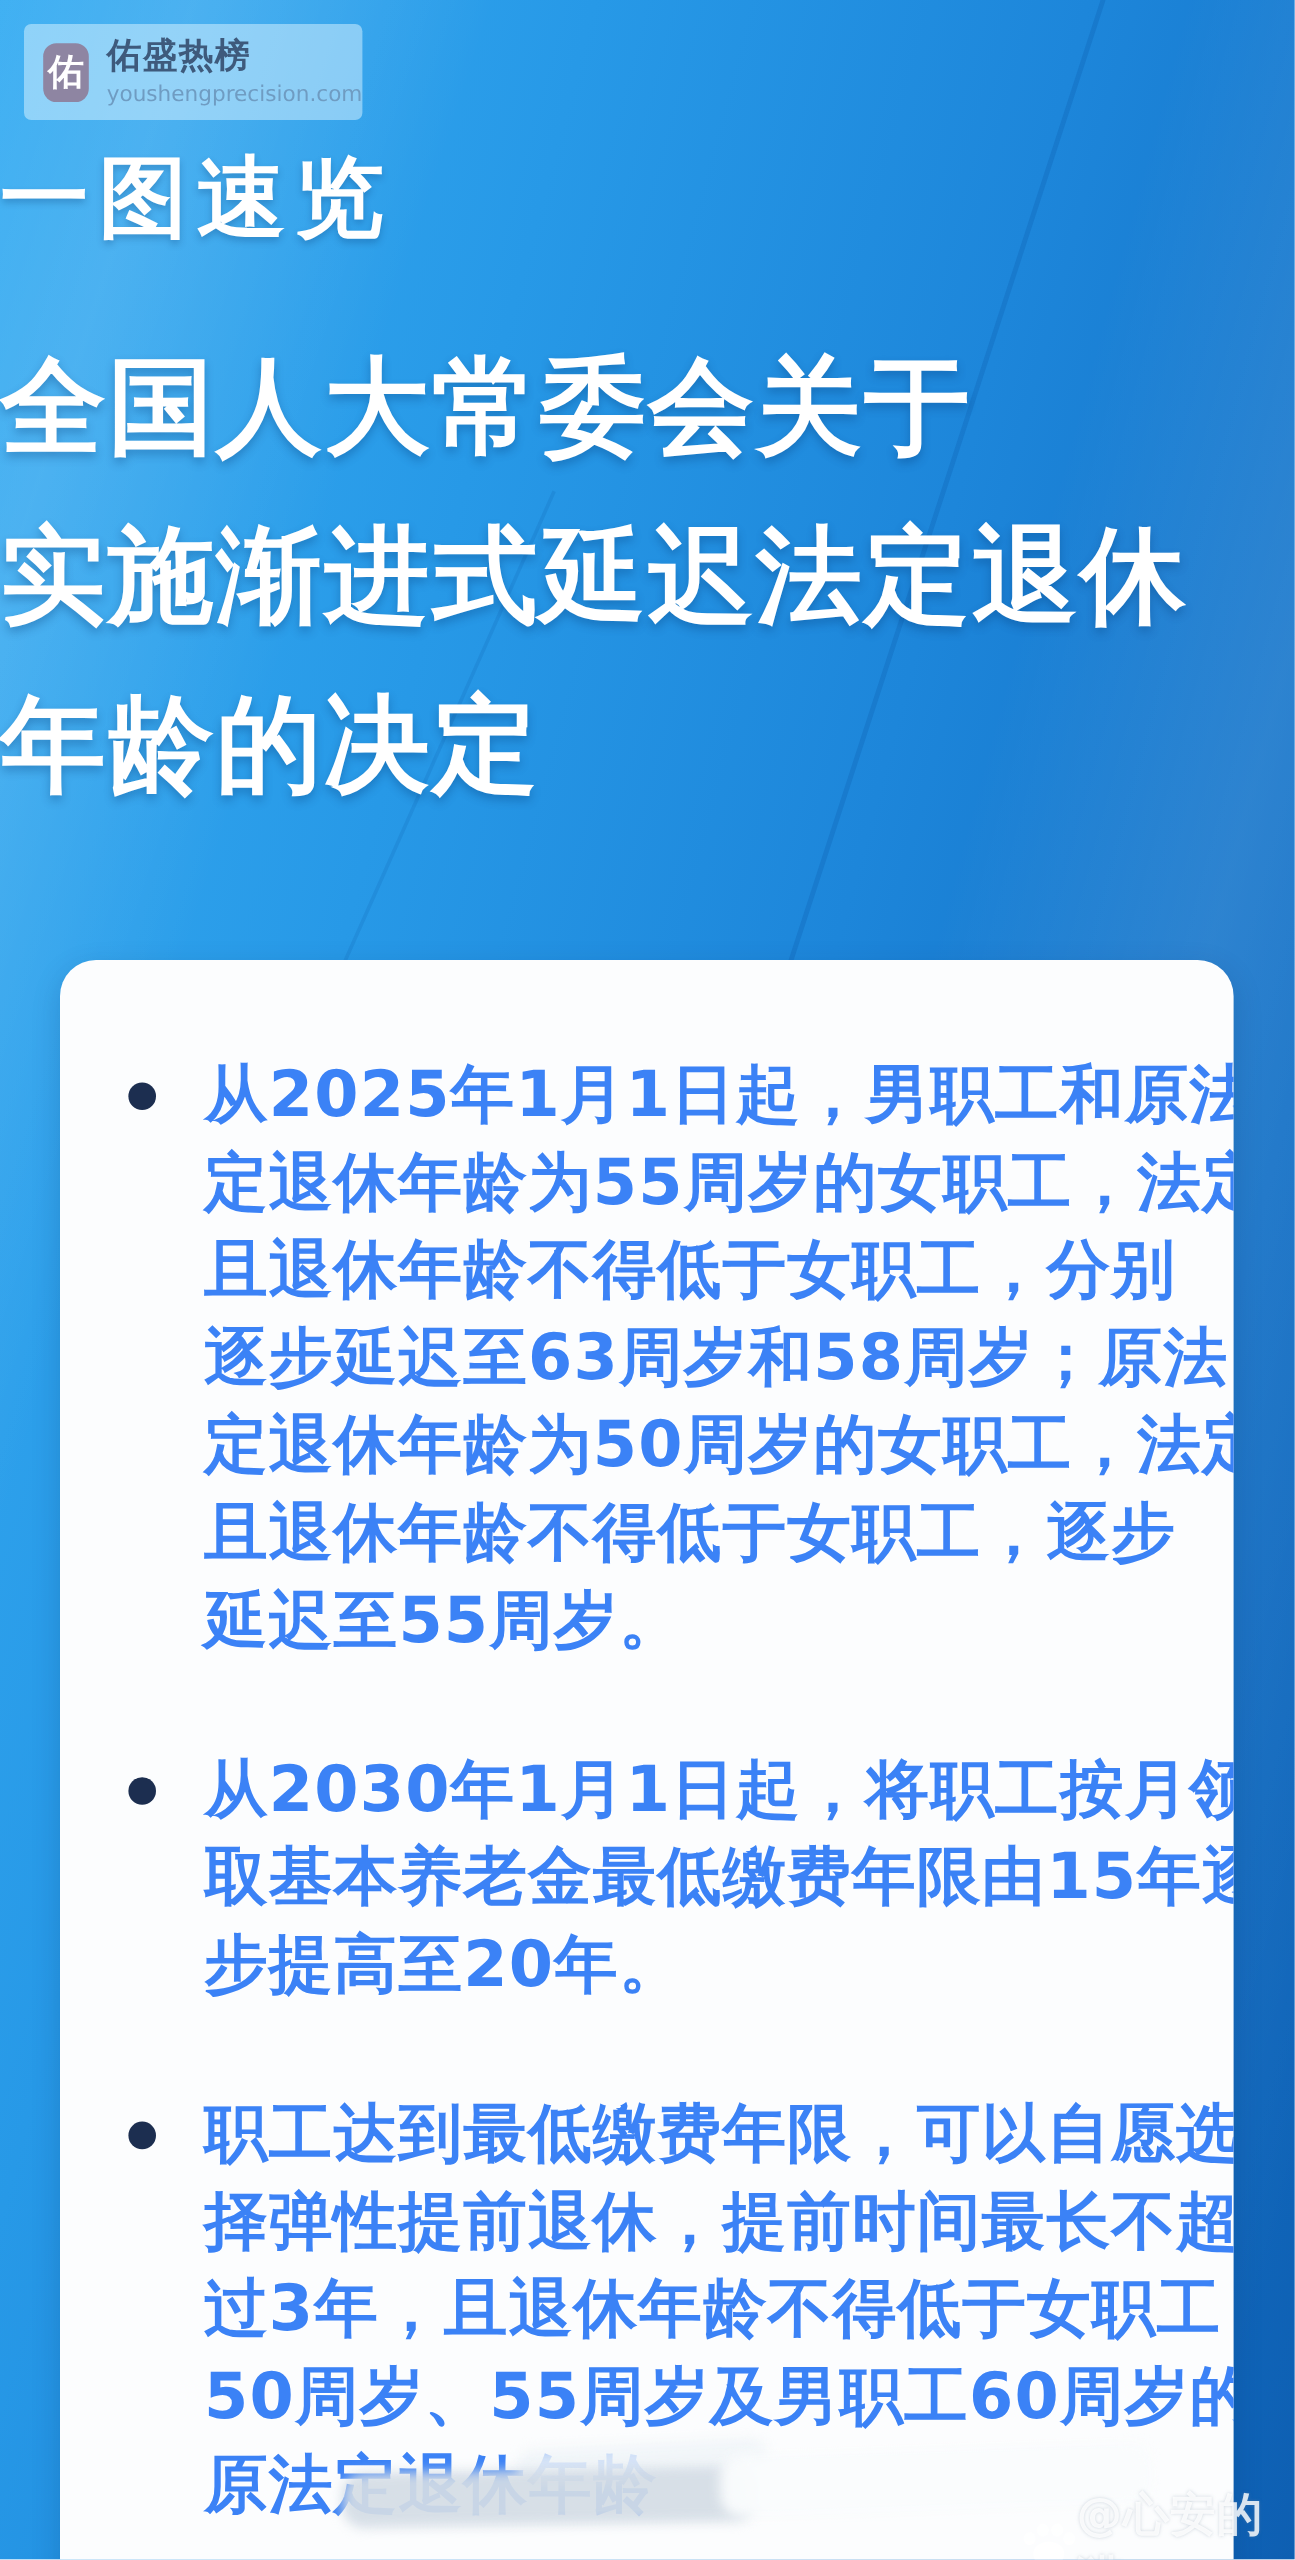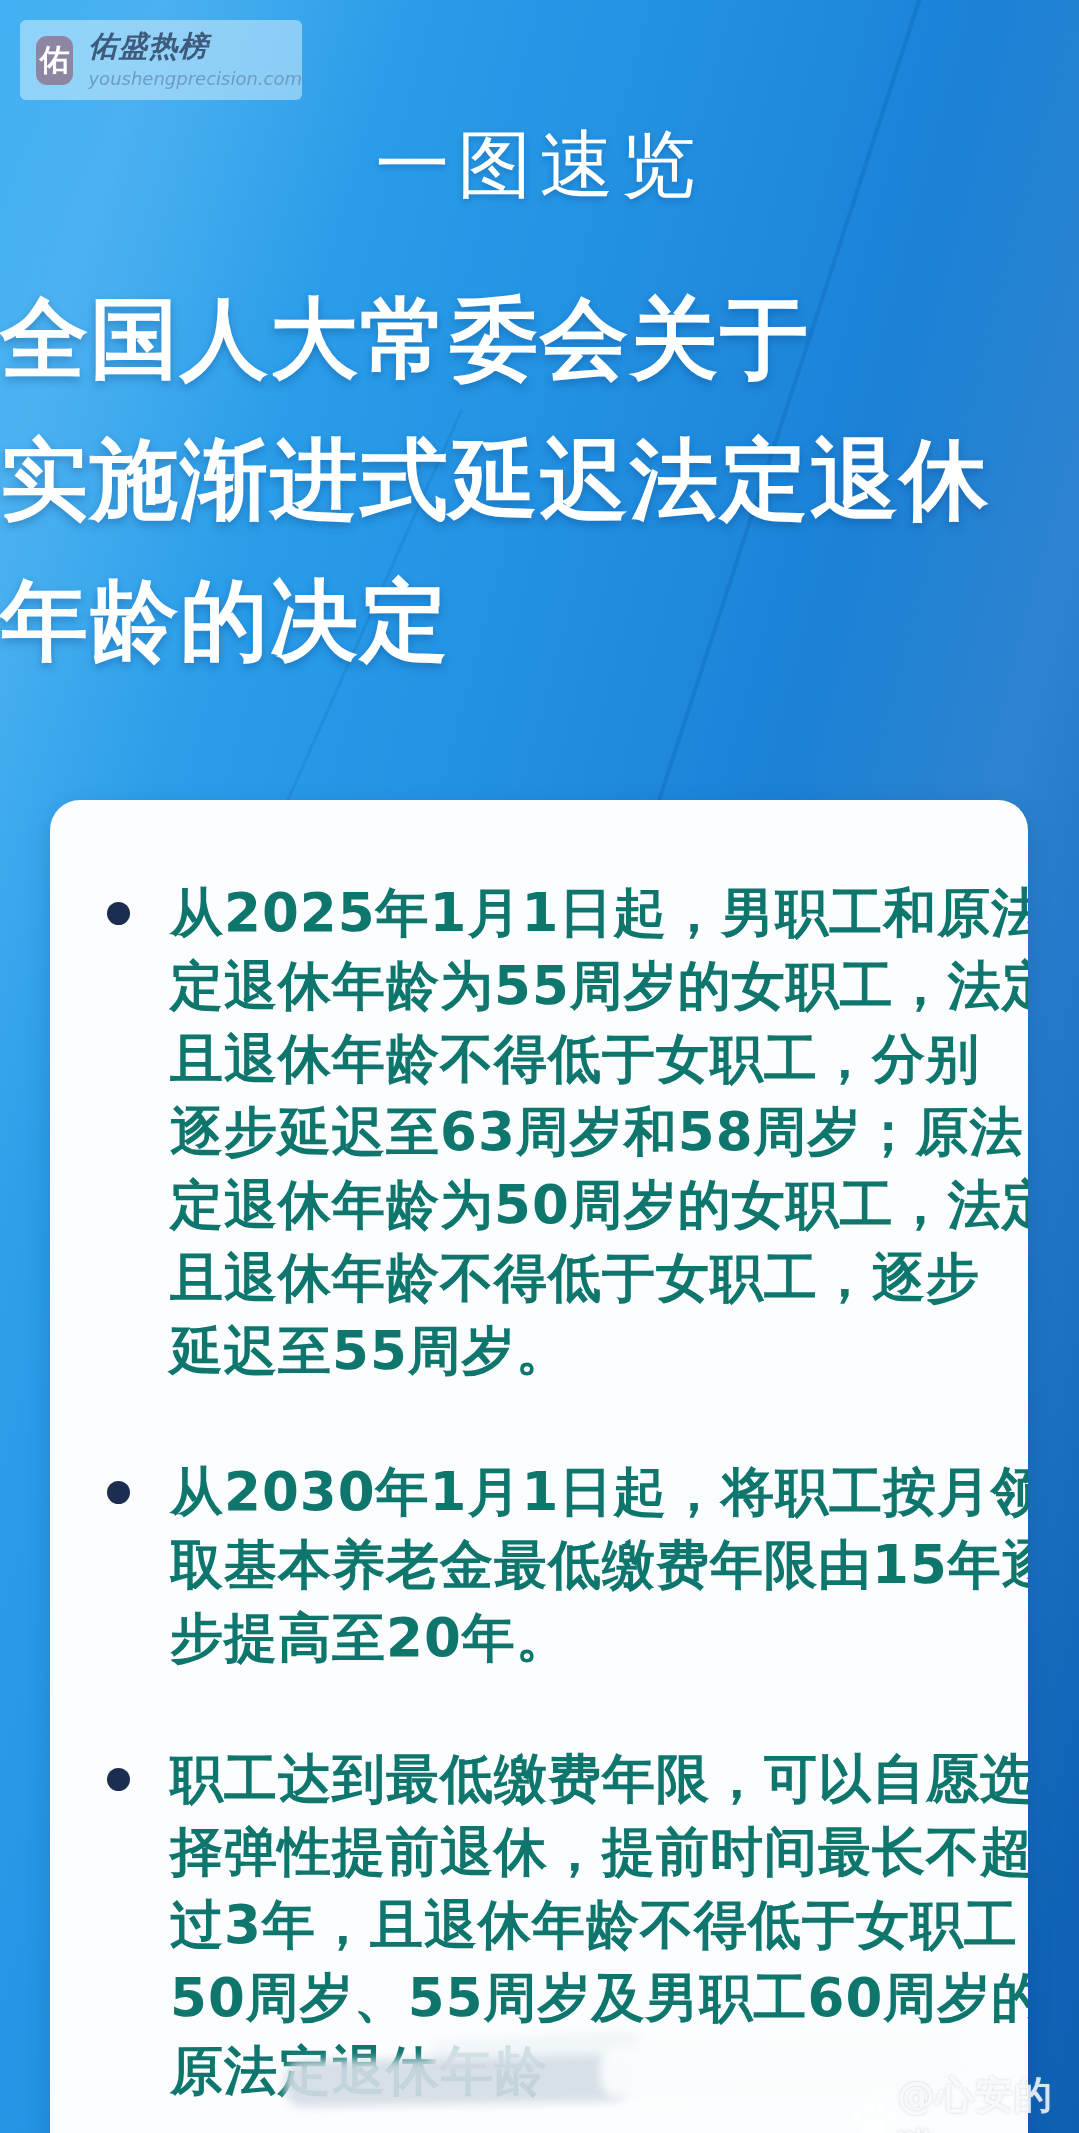--- a/index.html
+++ b/index.html
@@ -32,30 +32,30 @@
     background:rgba(214,242,255,.52);
     border-radius:6px;
     display:flex;align-items:center;
   }
   .brand-badge{
     width:47px;height:49px;margin-left:16px;
     background:#8e85a2;border-radius:11px;
     color:#ffffff;font-weight:bold;font-size:30px;
     display:flex;align-items:center;justify-content:center;
   }
-  .brand-meta{margin-left:15px;line-height:1;font-style:italic;}
+  .brand-meta{margin-left:15px;line-height:1;}
   .brand-name{font-size:29px;font-weight:bold;color:#3e5a7c;letter-spacing:1px;}
   .brand-url{font-size:18px;color:#6f9cc2;margin-top:9px;}
 
   
   .kicker{
     position:absolute;left:0;top:116px;width:100%;
-    text-align:center;
+    text-align:left;
     font-family:"DejaVu Serif","Liberation Serif",serif;
-    font-weight:normal;font-size:74px;letter-spacing:8px;color:#ffffff;
+    font-weight:bold;font-size:74px;letter-spacing:8px;color:#ffffff;
     text-shadow:0 3px 6px rgba(0,45,100,.25);
   }
   .main-title{
     position:absolute;left:0;top:268px;width:100%;
     text-align:left;color:#ffffff;font-weight:900;
     font-size:88px;line-height:141px;letter-spacing:2px;
     text-shadow:0 4px 8px rgba(0,50,110,.30);
   }
 
   
@@ -64,21 +64,21 @@
     background:#fcfdfe;border-radius:30px;
     box-shadow:0 8px 24px rgba(0,40,90,.18);
     padding:76px 0 0 0;box-sizing:border-box;
     overflow:hidden;
   }
   .bullet{display:flex;margin:0 0 68px 57px;}
   .bullet-dot{
     flex:0 0 auto;width:23px;height:23px;border-radius:50%;
     background:#1c2e50;margin-top:26px;
   }
-  .bullet-text{margin-left:40px;color:#0f766e;font-weight:700;}
+  .bullet-text{margin-left:40px;color:#3b82f6;font-weight:700;}
   .bullet-line{font-size:53px;line-height:73px;white-space:nowrap;letter-spacing:1px;}
 
   
   .smudge{position:absolute;pointer-events:none;border-radius:18px;filter:blur(5px);}
   .smudge-1{left:285px;top:2058px;width:345px;height:46px;background:rgba(212,220,229,.92);transform:rotate(-1deg);}
   .smudge-2{left:600px;top:2040px;width:360px;height:52px;background:rgba(250,252,253,.96);transform:rotate(-2deg);}
   .smudge-3{left:430px;top:2036px;width:210px;height:30px;background:rgba(240,244,248,.85);transform:rotate(-3deg);}
 
   
   .watermark{

